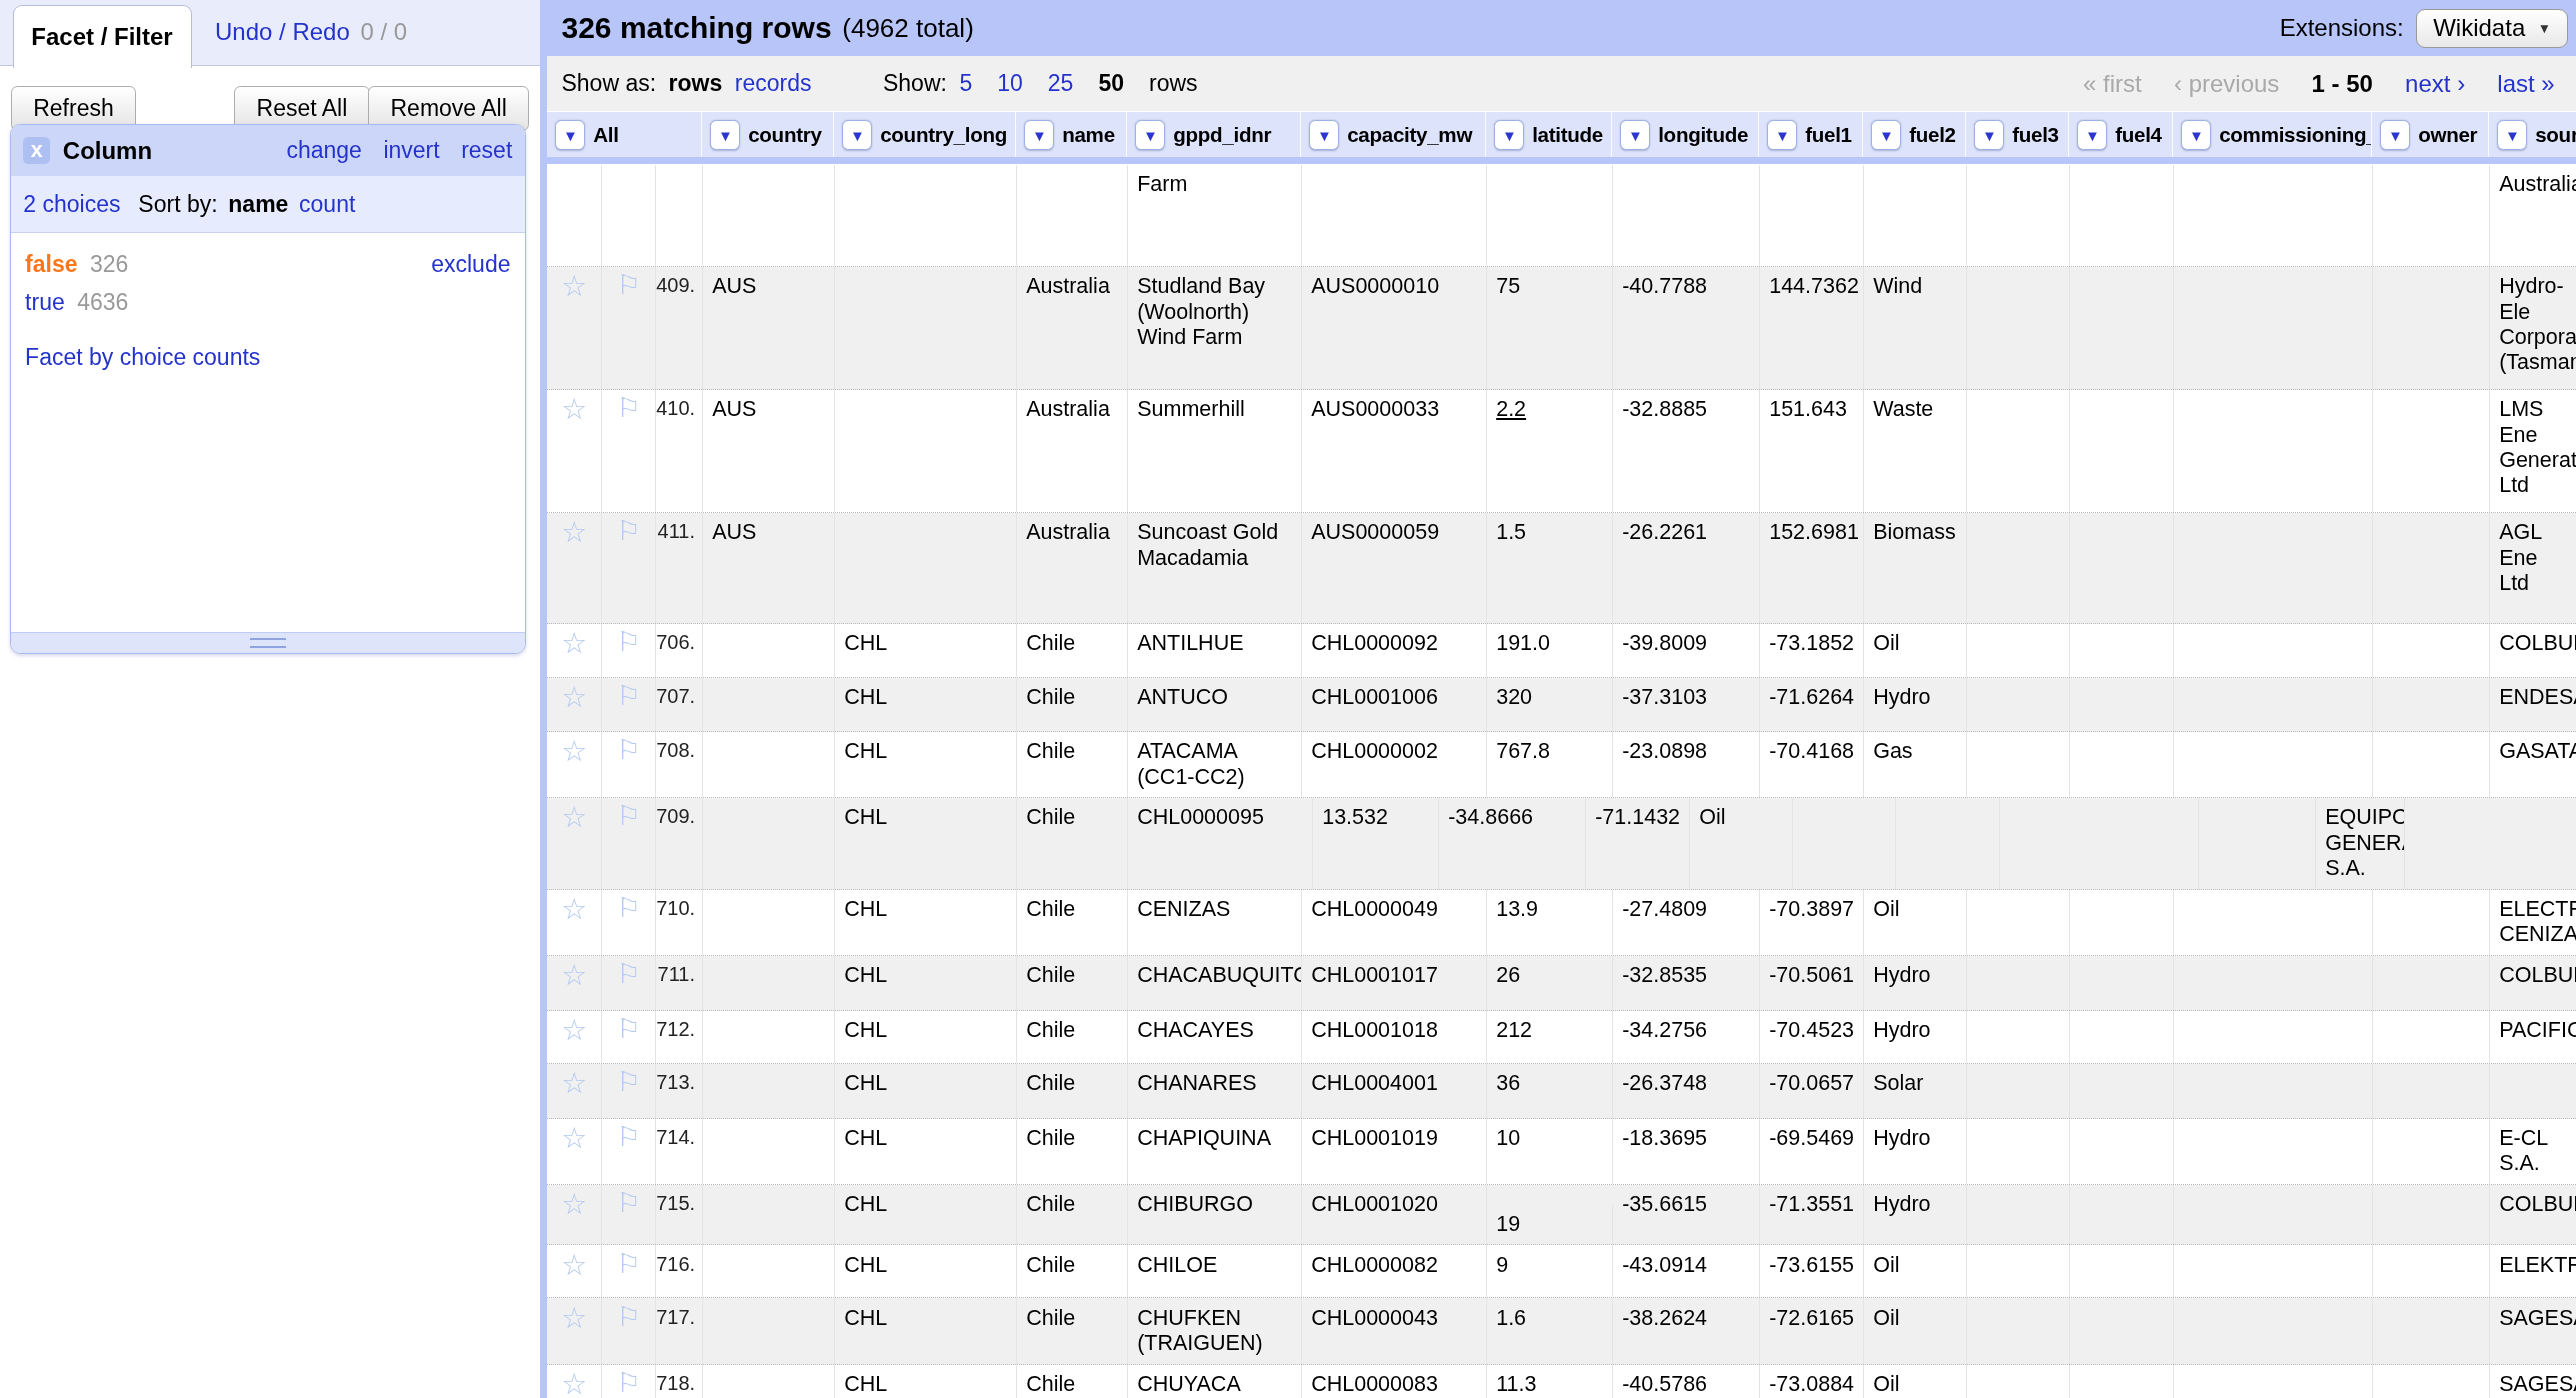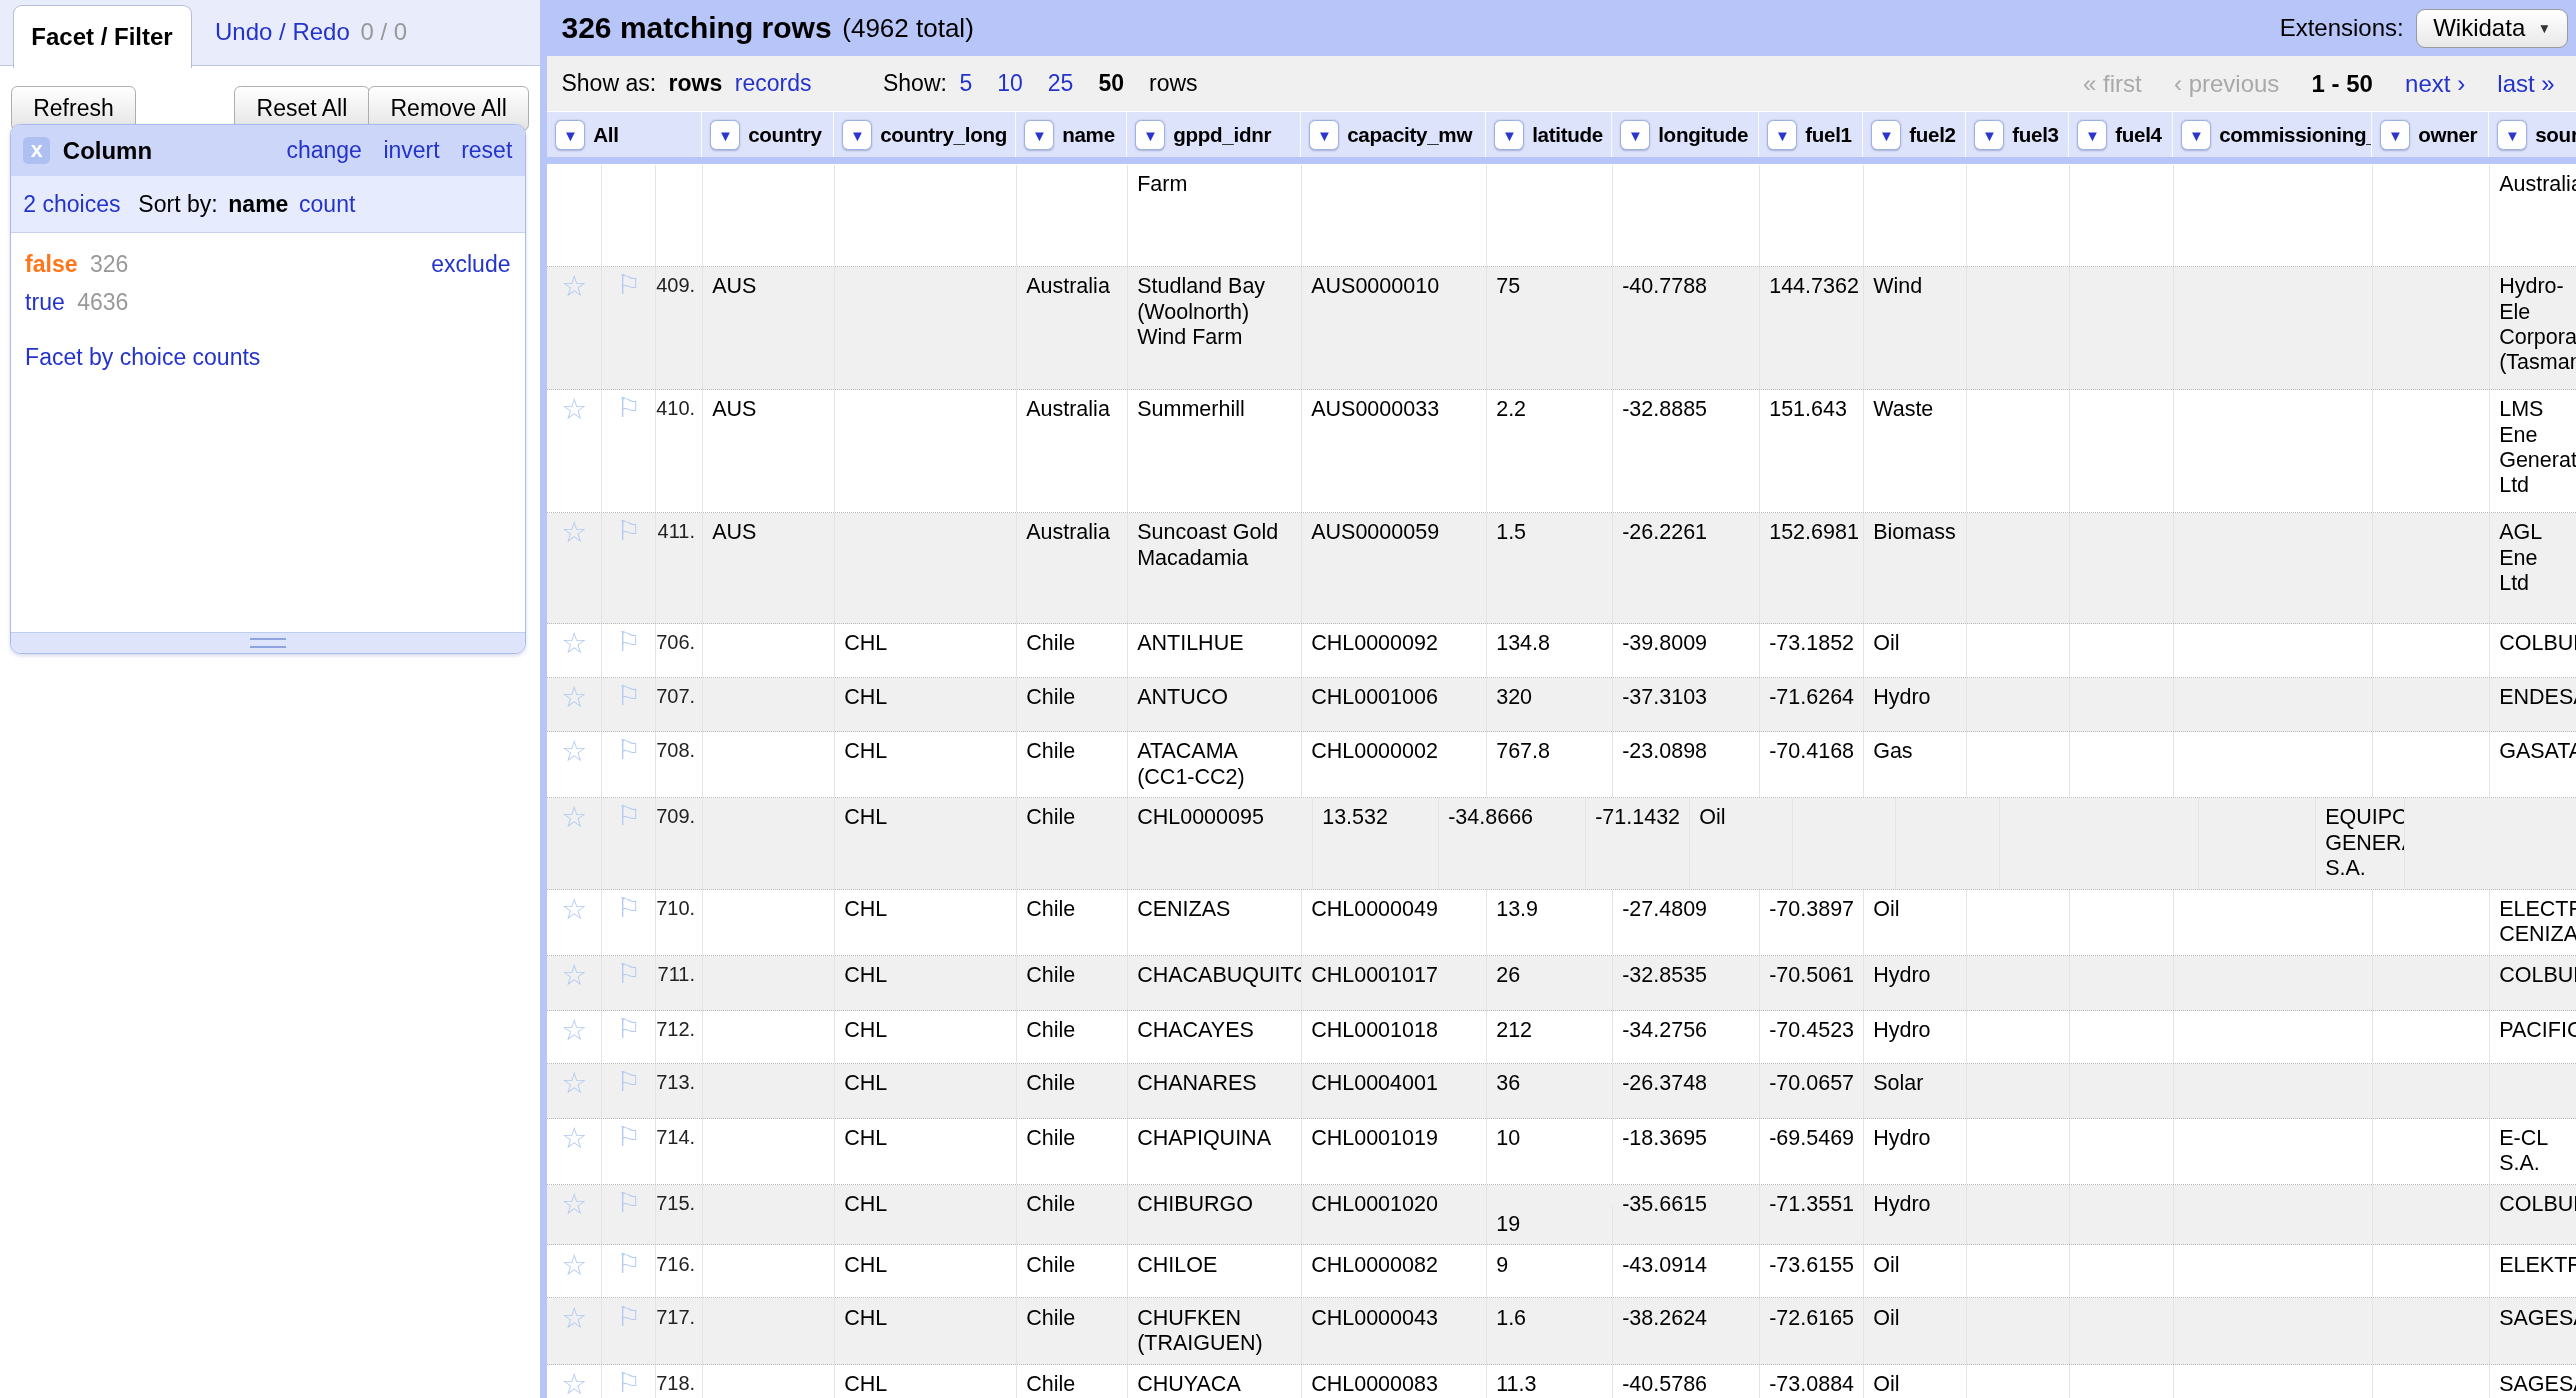--- a/index.html
+++ b/index.html
@@ -300,21 +300,21 @@
       </div>
       <div class="trow" style="min-height: 123px;">
         <div class="tcell iconcell" style="width: 55px;"><span class="star">☆</span></div>
         <div class="tcell iconcell" style="width: 54px;"><span class="flag">⚐</span></div>
         <div class="tcell numcell" style="width: 47px;">410.</div>
         <div class="tcell" style="width: 132px;">AUS</div>
         <div class="tcell" style="width: 182px;"></div>
         <div class="tcell" style="width: 111px;">Australia</div>
         <div class="tcell" style="width: 174px;">Summerhill</div>
         <div class="tcell" style="width: 185px;">AUS0000033</div>
-        <div class="tcell" style="width: 126px;">2.2</div>
+        <div class="tcell" style="width: 126px; text-decoration: underline;">2.2</div>
         <div class="tcell" style="width: 147px;">-32.8885</div>
         <div class="tcell" style="width: 104px;">151.643</div>
         <div class="tcell" style="width: 103px;">Waste</div>
         <div class="tcell" style="width: 103px;"></div>
         <div class="tcell" style="width: 104px;"></div>
         <div class="tcell" style="width: 199px;"></div>
         <div class="tcell" style="width: 117px;"></div>
         <div class="tcell" style="width: 89px;">LMS Ene
 Generati
 Ltd</div>
@@ -341,21 +341,21 @@
       </div>
       <div class="trow" style="min-height: 54px;">
         <div class="tcell iconcell" style="width: 55px;"><span class="star">☆</span></div>
         <div class="tcell iconcell" style="width: 54px;"><span class="flag">⚐</span></div>
         <div class="tcell numcell" style="width: 47px;">706.</div>
         <div class="tcell" style="width: 132px;"></div>
         <div class="tcell" style="width: 182px;">CHL</div>
         <div class="tcell" style="width: 111px;">Chile</div>
         <div class="tcell" style="width: 174px;">ANTILHUE</div>
         <div class="tcell" style="width: 185px;">CHL0000092</div>
-        <div class="tcell" style="width: 126px;">134.8</div>
+        <div class="tcell" style="width: 126px;">191.0</div>
         <div class="tcell" style="width: 147px;">-39.8009</div>
         <div class="tcell" style="width: 104px;">-73.1852</div>
         <div class="tcell" style="width: 103px;">Oil</div>
         <div class="tcell" style="width: 103px;"></div>
         <div class="tcell" style="width: 104px;"></div>
         <div class="tcell" style="width: 199px;"></div>
         <div class="tcell" style="width: 117px;"></div>
         <div class="tcell" style="width: 89px;">COLBUN</div>
       </div>
       <div class="trow stripe" style="min-height: 54px;">

